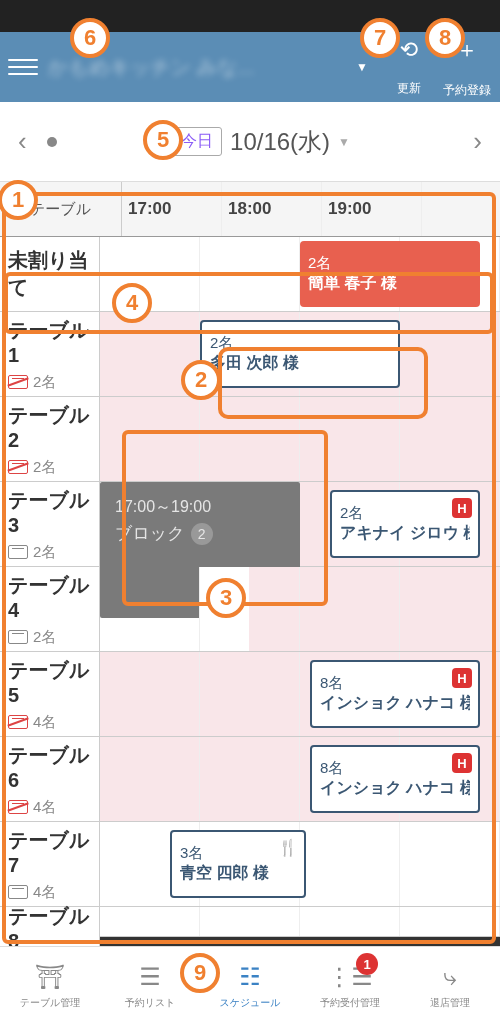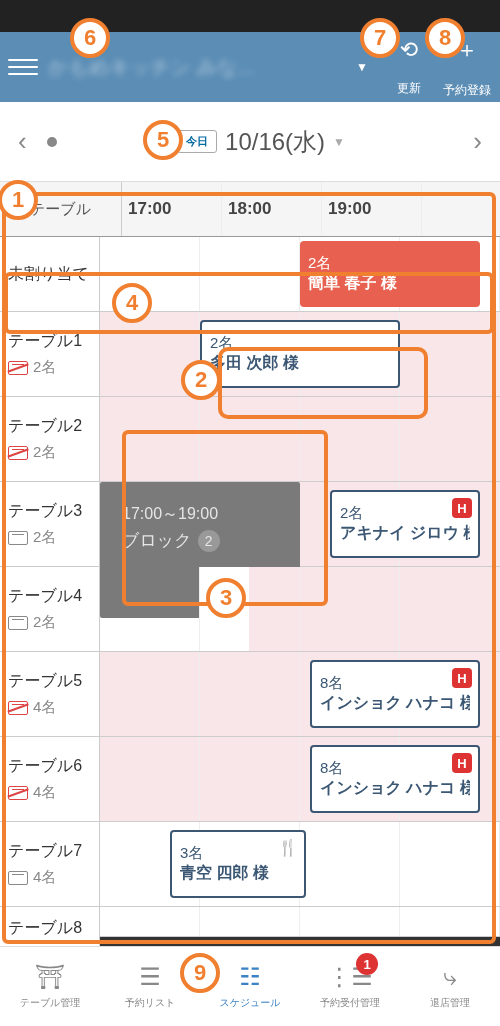--- a/index.html
+++ b/index.html
@@ -19,41 +19,41 @@
     .header-btn-icon { font-size: 22px; }
     .header-btn-label { font-size: 12px; margin-top: 15px; }
     
     .date-nav {
       height: 80px; background: #fff; display: flex; align-items: center;
       padding: 0 10px; gap: 12px; border-bottom: 1px solid #ddd;
     }
     .nav-arrow { font-size: 26px; color: #888; padding: 8px; }
     .nav-dot { width: 10px; height: 10px; background: #888; border-radius: 50%; }
     .date-center { flex: 1; display: flex; align-items: center; justify-content: center; gap: 8px; }
-    .today-btn { border: 1px solid #aaa; border-radius: 3px; padding: 3px 8px; font-size: 11px; color: #0369a1; font-weight: bold; }
+    .today-btn { border: 1px solid #aaa; border-radius: 3px; padding: 3px 8px; font-size: 16px; color: #8b5cf6; }
     .date-text { font-size: 24px; color: #555; }
     .date-dropdown { font-size: 12px; color: #aaa; }
     
     .schedule-wrapper { position: relative; background: #fff; }
     .schedule-header {
       height: 55px; display: flex; border-bottom: 1px solid #999;
     }
     .sh-tables { width: 122px; display: flex; align-items: center; justify-content: center; font-size: 15px; color: #555; border-right: 1px solid #ccc; background: #f5f5f5; }
     .sh-times { flex: 1; display: flex; background: #f5f5f5; }
     .sh-time { width: 100px; display: flex; align-items: center; padding-left: 6px; font-size: 17px; font-weight: 600; color: #444; border-right: 1px solid #eee; }
     
     .schedule-body { position: relative; }
     .row { display: flex; border-bottom: 1px solid #ccc; height: 85px; }
     .row.unassigned { height: 75px; }
     .row-label {
       width: 122px; border-right: 1px solid #ccc; padding: 8px;
       display: flex; flex-direction: column; justify-content: center; gap: 6px; background: #fff;
     }
     .row-label.half { height: 42px; justify-content: center; }
-    .row-title { font-size: 16px; font-weight: 400; color: #333; }
+    .row-title { font-size: 20px; font-weight: 700; color: #333; }
     .row-sub { display: flex; align-items: center; gap: 5px; font-size: 15px; color: #888; }
     .seat-icon { width: 20px; height: 14px; border: 1.5px solid #888; border-radius: 2px; position: relative; }
     .seat-icon::after { content:''; position:absolute; left:3px; top:2px; width:12px; height:8px; border-top:1.5px solid #888; }
     .seat-icon.red { border-color: #d44; }
     .seat-icon.red::before { content:''; position:absolute; width:22px; height:1.5px; background:#d44; top:5px; left:-2px; transform:rotate(-20deg); }
     .seat-icon.red::after { border-color:#d44; }
     
     .row-cells { flex: 1; position: relative; display: flex; }
     .cell { width: 100px; border-right: 1px solid #eee; }
     .cell.pink { background: #f9e6e9; }
@@ -66,21 +66,21 @@
     .booking.red { background: #e8604f; color: #fff; }
     .booking.white { background: #fff; border: 2px solid #3b5773; color: #3b5773; }
     .booking .count { font-size: 15px; }
     .booking .name { font-size: 16px; font-weight: 600; white-space: nowrap; overflow: hidden; }
     .booking .icons { position: absolute; right: 6px; top: 6px; display: flex; gap: 3px; }
     .booking .icons .h-badge { width: 20px; height: 20px; background: #d33; border-radius: 4px; color: #fff; font-size: 13px; font-weight: bold; display: flex; align-items: center; justify-content: center; }
     .booking .icons .cutlery { color: #3b5773; font-size: 16px; }
     
     .block {
       position: absolute; top: 0; height: 136px; background: #7a7a7a; color: #e5e5e5;
-      padding: 22px; border-radius: 2px;
+      padding: 15px; border-radius: 2px;
     }
     .block .time { font-size: 16px; }
     .block .label { font-size: 17px; margin-top: 4px; display: flex; align-items: center; gap: 6px; }
     .block .circle { width: 22px; height: 22px; border-radius: 50%; background: #999; display: flex; align-items: center; justify-content: center; font-size: 14px; }
     
     .bottom-nav {
       position: absolute; bottom: 0; left: 0; right: 0; height: 80px;
       background: #fff; border-top: 1px solid #ddd; display: flex;
     }
     .nav-item { flex: 1; display: flex; flex-direction: column; align-items: center; justify-content: center; gap: 5px; color: #888; position: relative; }

